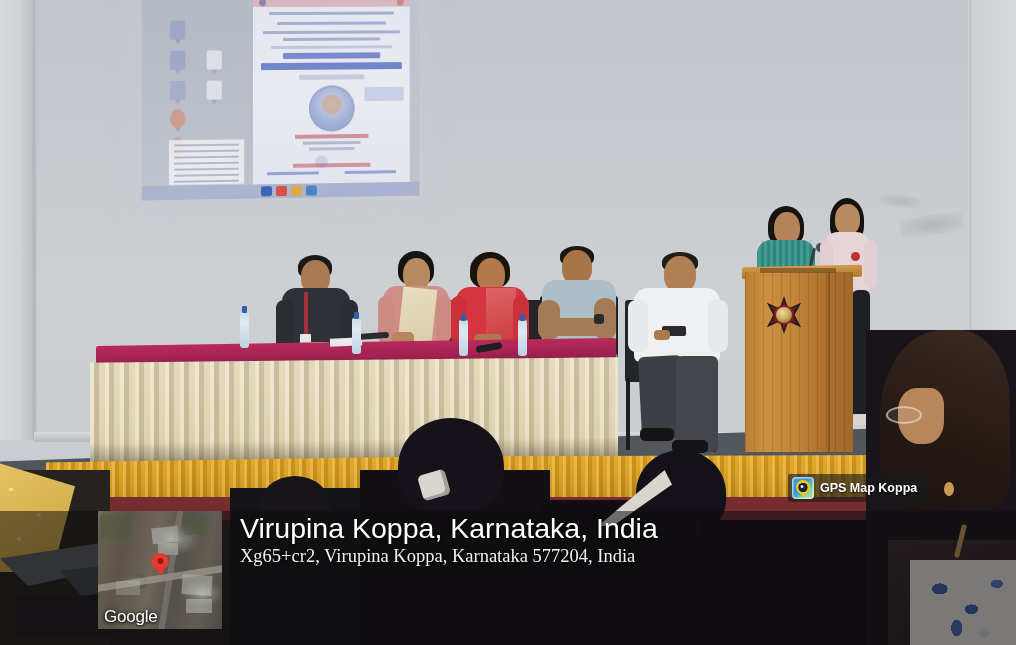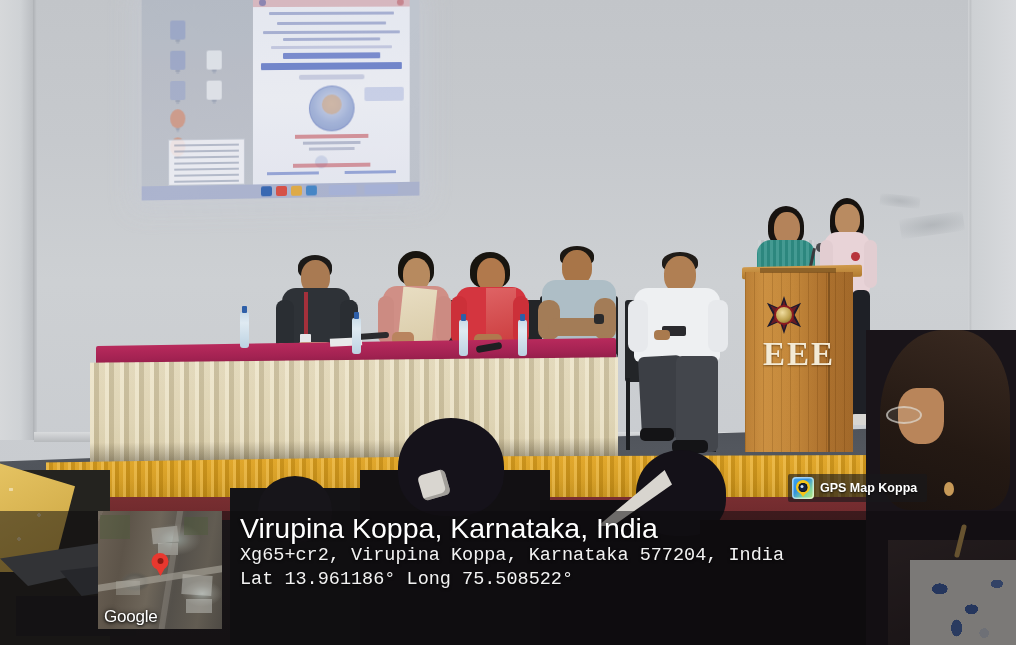--- a/index.html
+++ b/index.html
@@ -404,21 +404,21 @@
   }
   .gps-text { display:flex; flex-direction:column; padding-top:2px; }
   .gps-place {
     color:#ffffff; font-size:28.5px; font-weight:400; line-height:1.08;
     font-family:"Liberation Sans", sans-serif;
     text-shadow:0 1px 3px rgba(0,0,0,.75);
     white-space:nowrap;
   }
   .gps-line {
     color:#f2f2f2; font-size:18.5px; font-weight:400; line-height:1.32;
-    font-family:Liberation Mono, monospace;
+    font-family:Liberation Serif, serif;
     text-shadow:0 1px 3px rgba(0,0,0,.75);
     white-space:nowrap;
   }
 </style>
 </head>
 <body>
 
 <div class="photo">
 
   <div class="wall"></div>
@@ -590,21 +590,20 @@
   <div class="podium-top"></div>
   <div class="podium"></div>
   <div class="podium-grain"></div>
   <div class="podium-seam"></div>
   <div class="podium-strip"></div>
   <div class="podium-emblem">
     <div class="emblem-star"></div>
     <div class="emblem-red"></div>
     <div class="emblem-ring"></div>
   </div>
-  <div class="podium-eee">EEE</div>
 
   <div class="floor-lower"></div>
   <div class="stage-face"></div>
   <div class="stage-pleats"></div>
   <div class="floor-dark"></div>
 
   <div class="aud" style="left:-10px; top:470px; width:120px; height:180px; background:#24231f;"></div>
   <div style="position:absolute; left:-5px; top:462px; width:80px; height:110px; background:linear-gradient(150deg,#e6c463,#c9a23e); clip-path:polygon(0 0,100% 22%,72% 100%,0 100%);"></div>
   <div style="position:absolute; left:-5px; top:462px; width:80px; height:110px; background:radial-gradient(circle 3px at 20% 25%, rgba(255,255,255,.45) 60%, transparent 61%), radial-gradient(circle 3px at 55% 48%, rgba(255,255,255,.4) 60%, transparent 61%), radial-gradient(circle 3px at 30% 70%, rgba(255,255,255,.4) 60%, transparent 61%); clip-path:polygon(0 0,100% 22%,72% 100%,0 100%);"></div>
   <div style="position:absolute; left:0px; top:540px; width:140px; height:46px; background:#5a5e63; clip-path:polygon(0 40%, 86% 0, 100% 46%, 20% 100%);"></div>
@@ -662,18 +661,17 @@
       <div class="gps-map-blk" style="left:18px; top:70px; width:24px; height:14px; opacity:.6;"></div>
       <div class="gps-map-road"></div>
       <div class="gps-map-road2"></div>
       <div class="gps-map-pin"></div>
       <div class="gps-map-google">Google</div>
     </div>
 
     <div class="gps-text">
       <div class="gps-place">Virupina Koppa, Karnataka, India</div>
       <div class="gps-line">Xg65+cr2, Virupina Koppa, Karnataka 577204, India</div>
-      <div class="gps-line">Lat 13.961186° Long 75.508522°</div>
     </div>
 
   </div>
 
 </div>
 
 </body></html>

